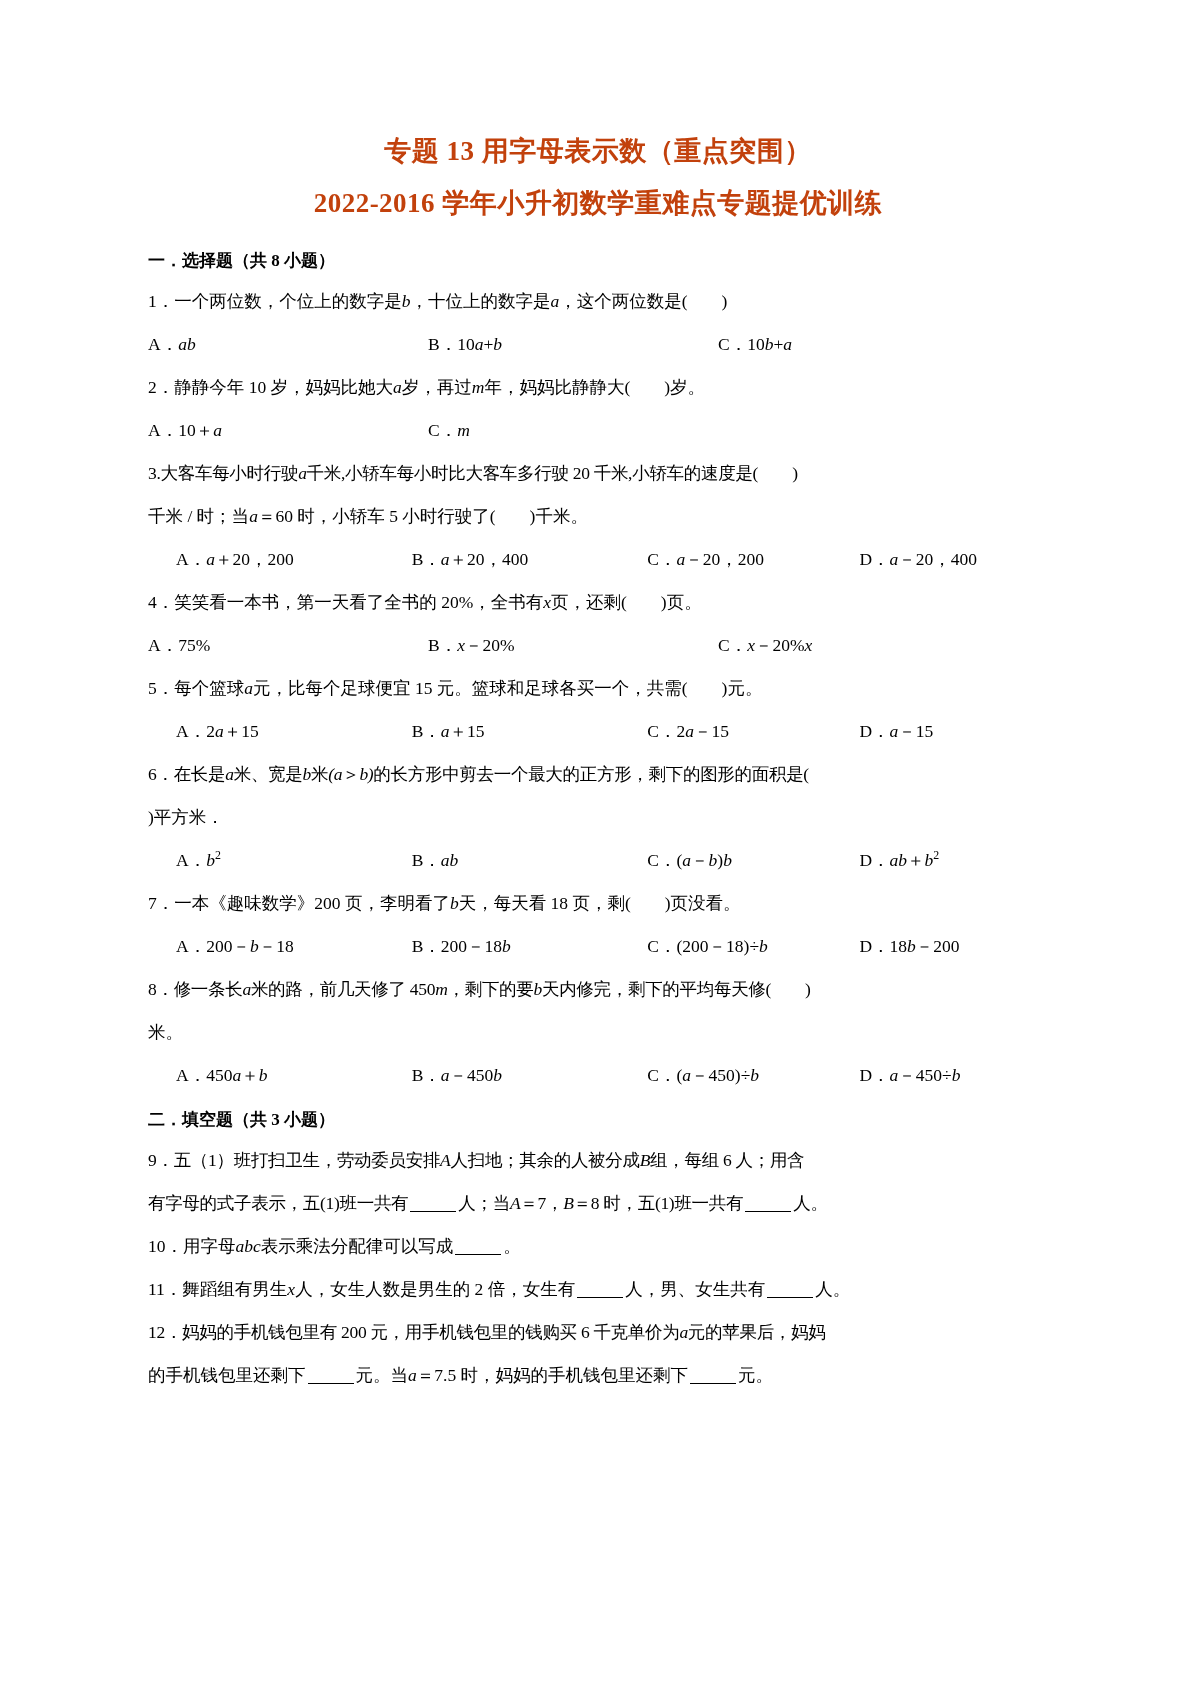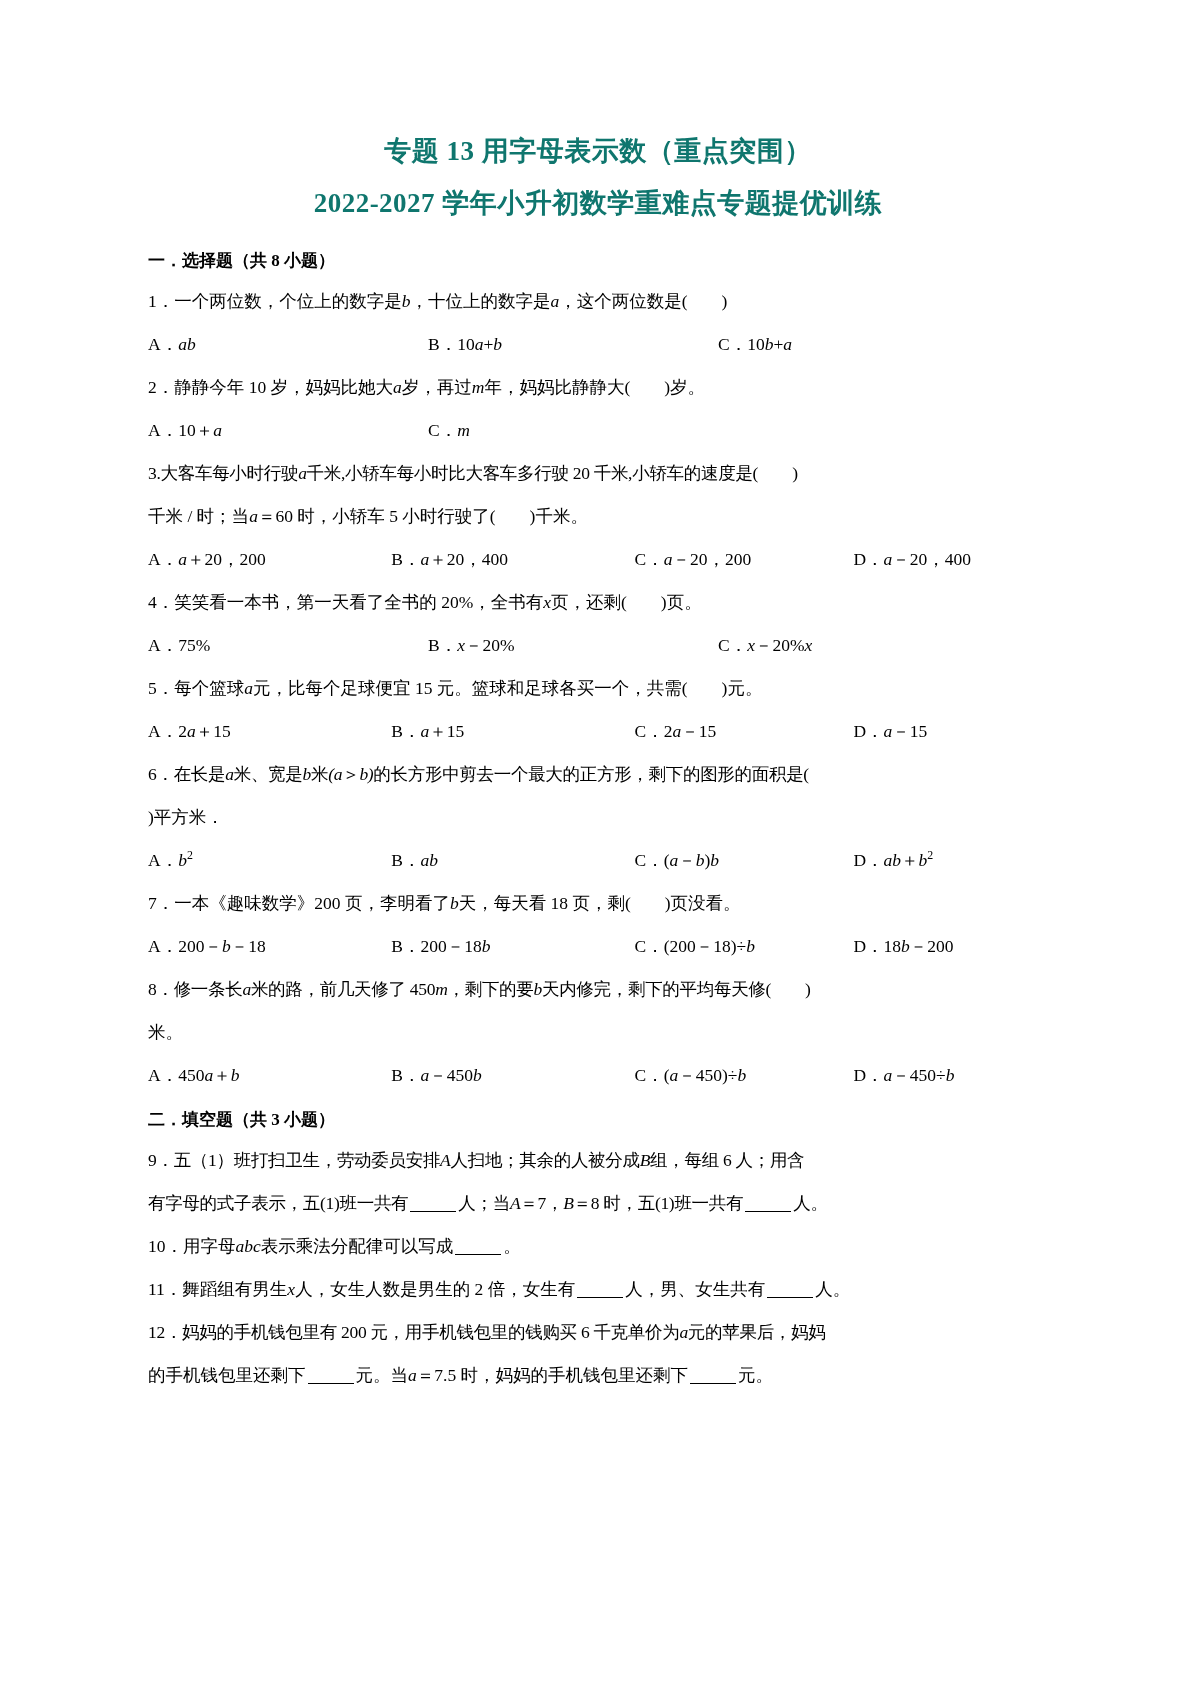--- a/index.html
+++ b/index.html
@@ -26,21 +26,21 @@
   .content {
     position: absolute;
     left: 148px;
     top: 128px;
     width: 900px;
   }
 
   
   .title-line {
     text-align: center;
-    color: #0f766e;
+    color: #c2410c;
     font-weight: bold;
     font-family: "Liberation Serif", "DejaVu Serif", serif;
     letter-spacing: 0.5px;
   }
   .title-1 {
     font-size: 27px;
     line-height: 46px;
     margin-bottom: 6px;
   }
   .title-2 {
@@ -76,21 +76,21 @@
   .opts {
     display: flex;
     font-size: 17.5px;
     line-height: 43px;
     width: 100%;
   }
   .opts.three > .opt:nth-child(1) { width: 280px; }
   .opts.three > .opt:nth-child(2) { width: 290px; }
   .opts.three > .opt:nth-child(3) { width: 280px; }
 
-  .opts.four > .opt:nth-child(1) { width: 250px; }
+  .opts.four > .opt:nth-child(1) { width: 250px; margin-left: 28px; }
   .opts.four > .opt:nth-child(2) { width: 250px; }
   .opts.four > .opt:nth-child(3) { width: 225px; }
   .opts.four > .opt:nth-child(4) { width: 200px; }
 
   .opt { white-space: nowrap; }
 
   
   i, .mi {
     font-family: "Liberation Serif", "DejaVu Serif", serif;
     font-style: italic;
@@ -112,21 +112,21 @@
     width: 34px;
   }
 </style>
 </head>
 <body>
 
 <div class="page">
   <div class="content">
 
     <div class="title-line title-1">专题 13  用字母表示数（重点突围）</div>
-    <div class="title-line title-2">2022-2027 学年小升初数学重难点专题提优训练</div>
+    <div class="title-line title-2">2022-2016 学年小升初数学重难点专题提优训练</div>
 
     <div class="section-head">一．选择题（共 8 小题）</div>
 
     <div class="qblock">
       <div class="qtext">
         1．一个两位数，个位上的数字是<i>b</i>，十位上的数字是<i>a</i>，这个两位数是(<span class="paren-gap"></span>)
       </div>
       <div class="opts three">
         <div class="opt">A．<i>ab</i></div>
         <div class="opt">B．10<i>a</i>+<i>b</i></div>

